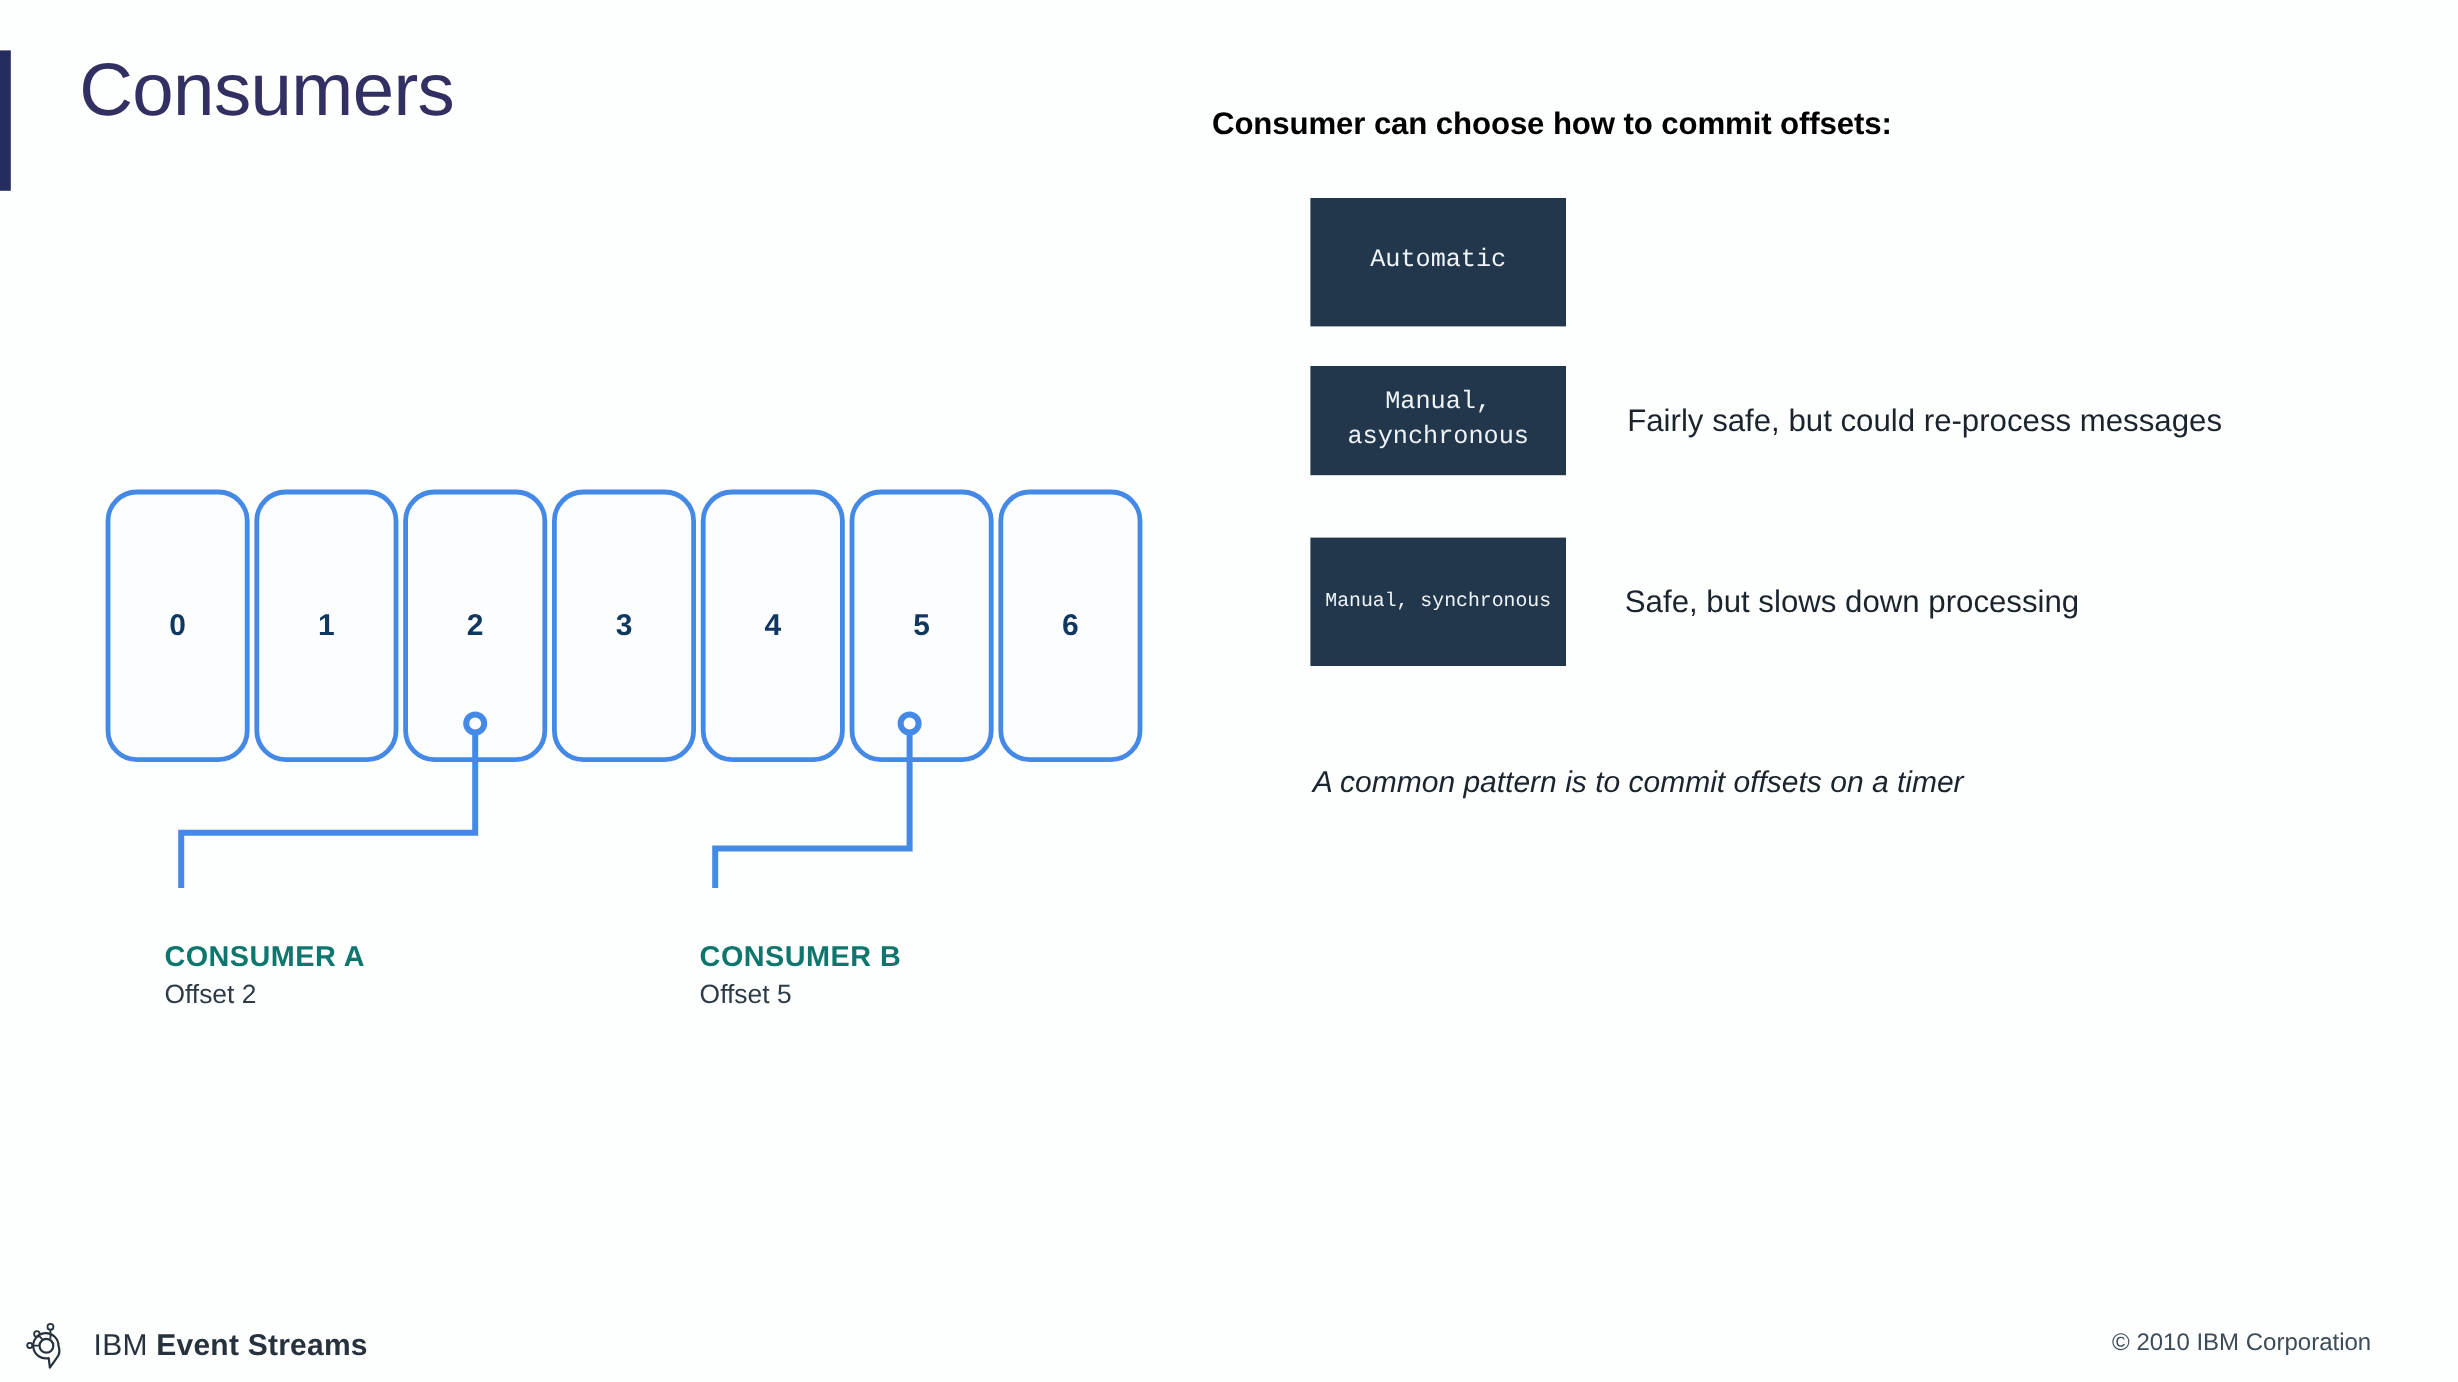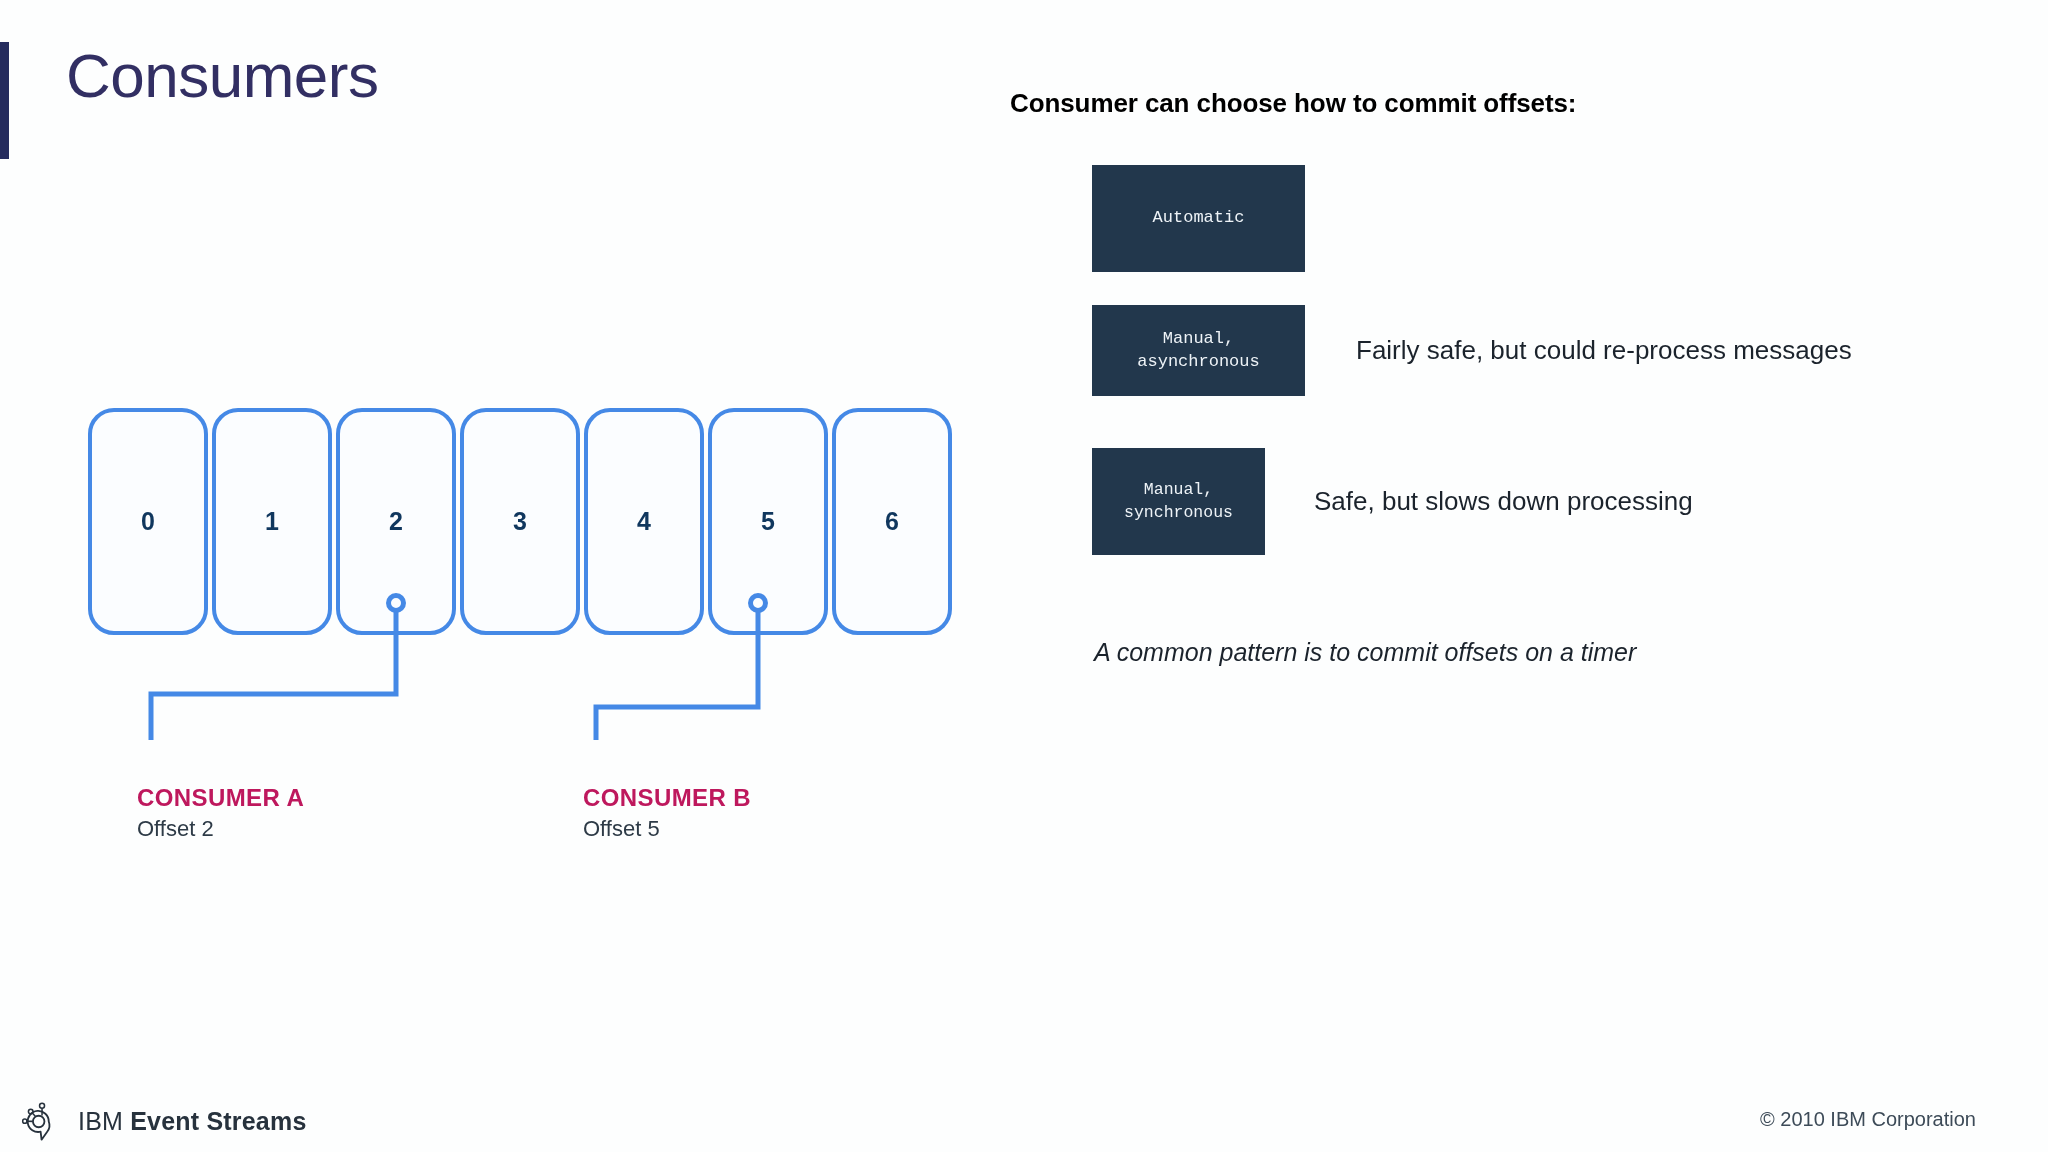--- a/index.html
+++ b/index.html
@@ -55,21 +55,21 @@
 
   .commit-row {
     position: absolute;
     display: flex;
     align-items: center;
   }
   .commit-chip {
     background: #22374c;
     color: #eef3f7;
     font-family: "Liberation Mono", "DejaVu Sans Mono", monospace;
-    font-size: 17px;
+    font-size: 21px;
     line-height: 1.35;
     display: flex;
     align-items: center;
     justify-content: center;
     text-align: center;
     white-space: pre-line;
     box-sizing: border-box;
     padding: 4px 6px;
   }
   .commit-desc {
@@ -81,21 +81,21 @@
 
   .row-0 { left: 1092px; top: 165px; }
   .row-0 .commit-chip { width: 213px; height: 107px; }
   .row-0 .commit-desc { margin-left: 51px; margin-top: 8px; }
 
   .row-1 { left: 1092px; top: 305px; }
   .row-1 .commit-chip { width: 213px; height: 91px; }
   .row-1 .commit-desc { margin-left: 51px; margin-top: 0px; }
 
   .row-2 { left: 1092px; top: 448px; }
-  .row-2 .commit-chip { width: 173px; height: 107px; font-size: 16.5px; }
+  .row-2 .commit-chip { width: 213px; height: 107px; font-size: 16.5px; }
   .row-2 .commit-desc { margin-left: 49px; margin-top: 0px; }
 
   .footnote {
     position: absolute;
     left: 1094px;
     top: 638px;
     font-size: 25px;
     font-style: italic;
     color: #1b232c;
     white-space: nowrap;
@@ -141,21 +141,21 @@
     height: 1152px;
     overflow: visible;
   }
 
   .consumer-label {
     position: absolute;
   }
   .consumer-name {
     font-size: 24px;
     font-weight: 700;
-    color: #be185d;
+    color: #0f766e;
     letter-spacing: 0.4px;
     white-space: nowrap;
   }
   .consumer-offset {
     font-size: 22px;
     font-weight: 400;
     color: #2e3b47;
     margin-top: 4px;
     white-space: nowrap;
   }

